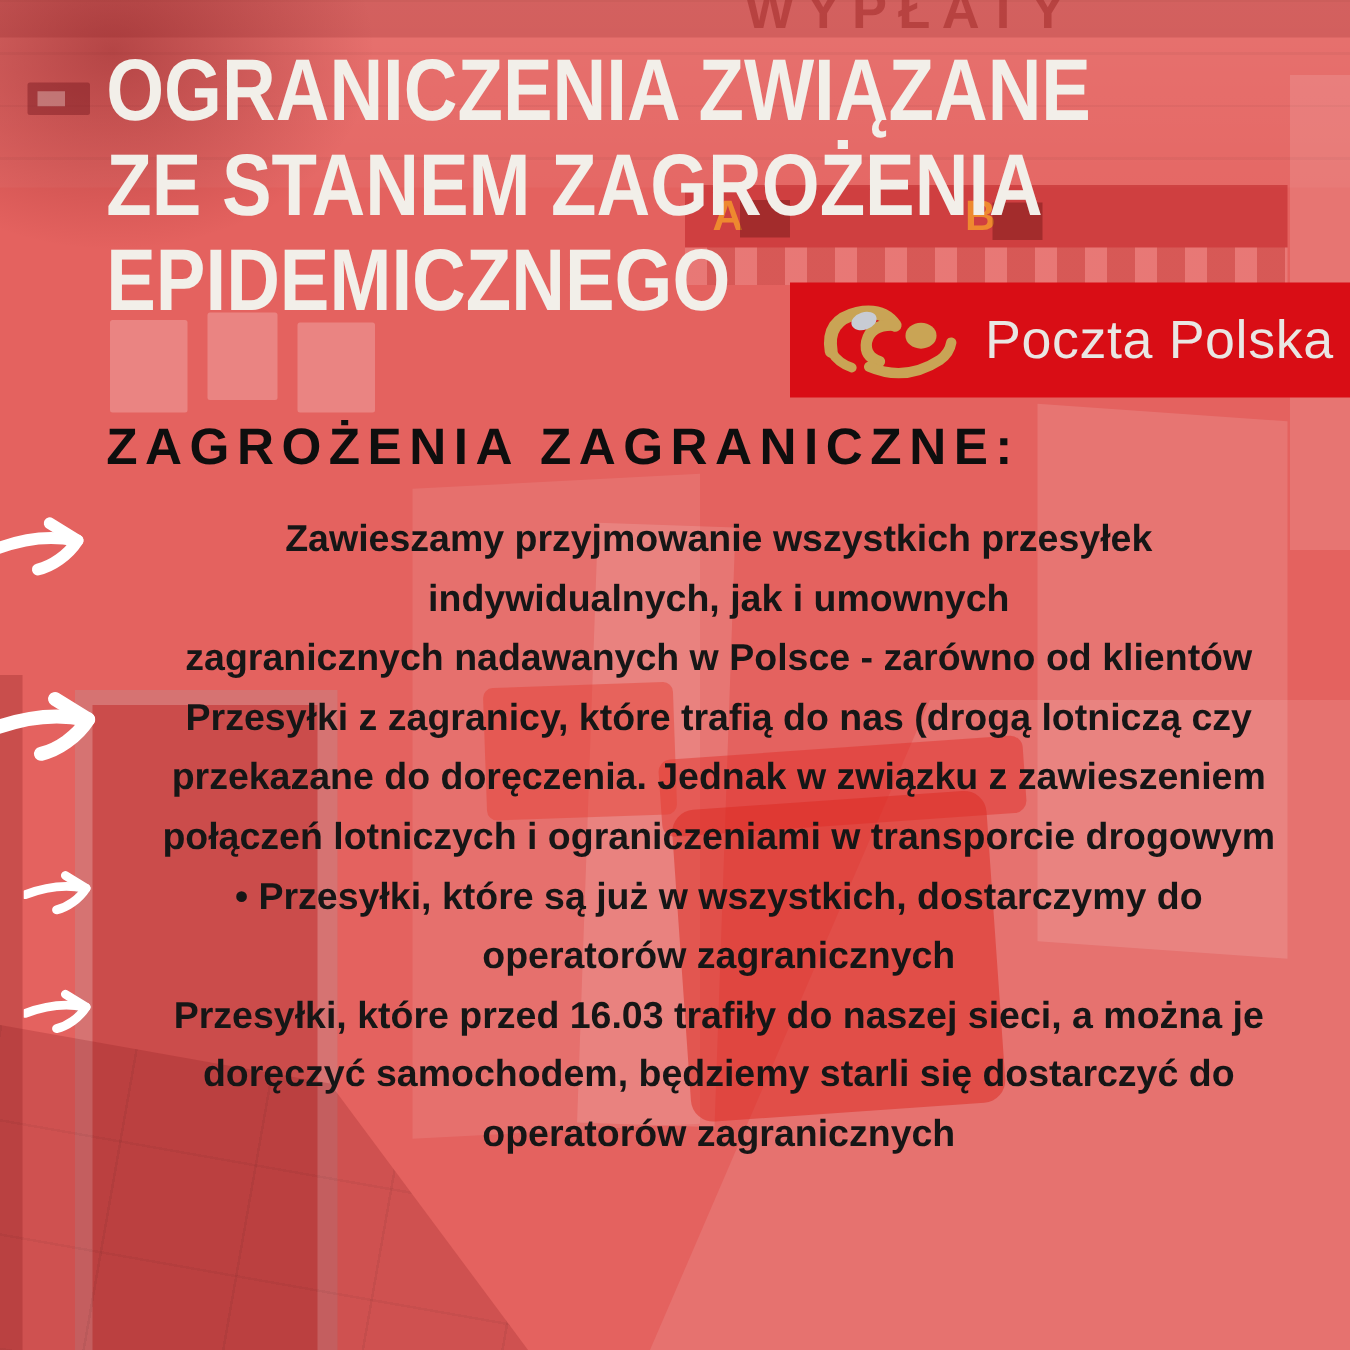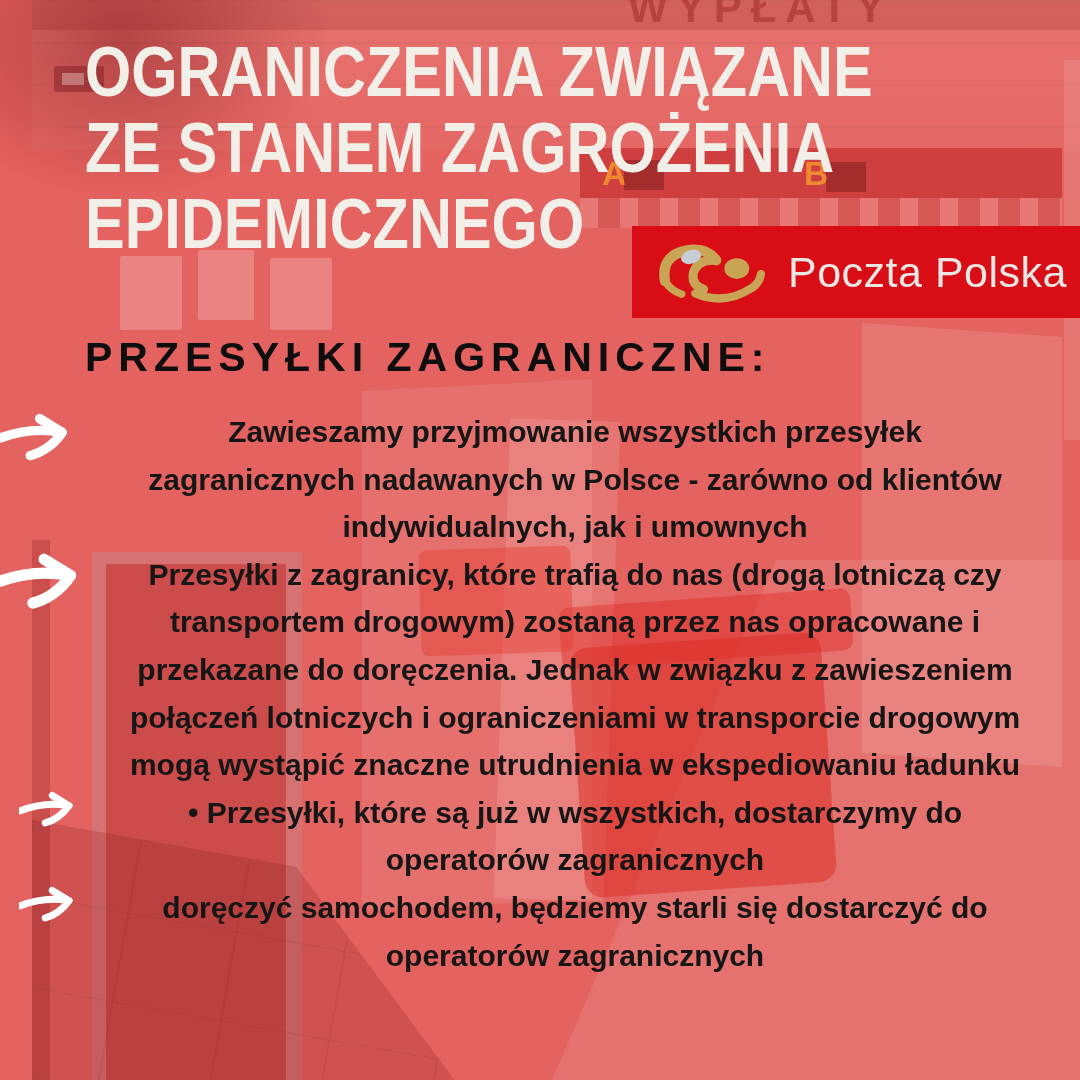--- a/index.html
+++ b/index.html
@@ -4,21 +4,21 @@
 <style>
   html,body { margin:0; padding:0; }
   body { font-family:"Liberation Sans", sans-serif; }
 
   .canvas {
     position:relative; width:1080px; height:1080px;
     overflow:hidden; background:#e4625f;
   }
 
   
-  .bg { position:absolute; inset:0; z-index:0;margin-left:32px; }
+  .bg { position:absolute; inset:0; z-index:0; }
   .bg div { position:absolute; }
 
   .bg-ceiling {
     left:0; top:0; width:1080px; height:150px;
     background:
       repeating-linear-gradient(180deg, rgba(0,0,0,0.035) 0 2px, transparent 2px 42px),
       linear-gradient(180deg, rgba(255,255,255,0.10), rgba(255,255,255,0.04));
   }
   .bg-top-strip { left:0; top:0; width:1080px; height:30px; background:rgba(120,20,22,0.18); }
   .bg-corner-dark {
@@ -161,56 +161,54 @@
         <path d="M88,38 Q60,36 55,57 Q52,74 70,80" stroke-width="13"></path>
         <path d="M14,68 Q22,82 38,87" stroke-width="11"></path>
         <path d="M58,86 Q100,104 140,78 Q151,70 153,58" stroke-width="12"></path>
       </g>
       <ellipse cx="118" cy="50" rx="18" ry="15" fill="#c9a455"></ellipse>
       <ellipse cx="52" cy="33" rx="15" ry="10" fill="#c8ccd4" transform="rotate(-18 52 33)"></ellipse>
     </svg>
     <span class="logo-text">Poczta Polska</span>
   </div>
 
-  <h2 class="section-heading">PRZESYŁKI ZAGRANICZNE:</h2>
+  <h2 class="section-heading">ZAGROŻENIA ZAGRANICZNE:</h2>
 
   <ul class="bullet-list" style="color: rgb(22, 22, 22); text-align: center;">
     <li class="list-item">
       <span class="arrow">
         <svg viewBox="0 0 100 60" aria-hidden="true">
           <g fill="none" stroke="#ffffff" stroke-width="11" stroke-linecap="round">
             <path d="M2,34 C28,24 52,21 76,26"></path>
             <path d="M78,26 L52,10"></path>
             <path d="M78,26 C69,40 54,50 41,53"></path>
           </g>
         </svg>
       </span>
       <div class="item-text">
           <div class="item-line">Zawieszamy przyjmowanie wszystkich przesyłek</div>
+          <div class="item-line">indywidualnych, jak i umownych</div>
           <div class="item-line">zagranicznych nadawanych w Polsce - zarówno od klientów</div>
-          <div class="item-line">indywidualnych, jak i umownych</div>
         </div>
     </li>
 
     <li class="list-item">
       <span class="arrow">
         <svg viewBox="0 0 100 60" aria-hidden="true">
           <g fill="none" stroke="#ffffff" stroke-width="11" stroke-linecap="round">
             <path d="M2,34 C28,24 52,21 76,26"></path>
             <path d="M78,26 L52,10"></path>
             <path d="M78,26 C69,40 54,50 41,53"></path>
           </g>
         </svg>
       </span>
       <div class="item-text">
           <div class="item-line">Przesyłki z zagranicy, które trafią do nas (drogą lotniczą czy</div>
-          <div class="item-line">transportem drogowym) zostaną przez nas opracowane i</div>
           <div class="item-line">przekazane do doręczenia. Jednak w związku z zawieszeniem</div>
           <div class="item-line">połączeń lotniczych i ograniczeniami w transporcie drogowym</div>
-          <div class="item-line">mogą wystąpić znaczne utrudnienia w ekspediowaniu ładunku</div>
         </div>
     </li>
 
     <li class="list-item">
       <span class="arrow">
         <svg viewBox="0 0 100 60" aria-hidden="true">
           <g fill="none" stroke="#ffffff" stroke-width="11" stroke-linecap="round">
             <path d="M2,34 C28,24 52,21 76,26"></path>
             <path d="M78,26 L52,10"></path>
             <path d="M78,26 C69,40 54,50 41,53"></path>
@@ -227,19 +225,20 @@
       <span class="arrow">
         <svg viewBox="0 0 100 60" aria-hidden="true">
           <g fill="none" stroke="#ffffff" stroke-width="11" stroke-linecap="round">
             <path d="M2,34 C28,24 52,21 76,26"></path>
             <path d="M78,26 L52,10"></path>
             <path d="M78,26 C69,40 54,50 41,53"></path>
           </g>
         </svg>
       </span>
       <div class="item-text">
+          <div class="item-line">Przesyłki, które przed 16.03 trafiły do naszej sieci, a można je</div>
           <div class="item-line">doręczyć samochodem, będziemy starli się dostarczyć do</div>
           <div class="item-line">operatorów zagranicznych</div>
         </div>
     </li>
   </ul>
 
 </div>
 
 </body></html>

